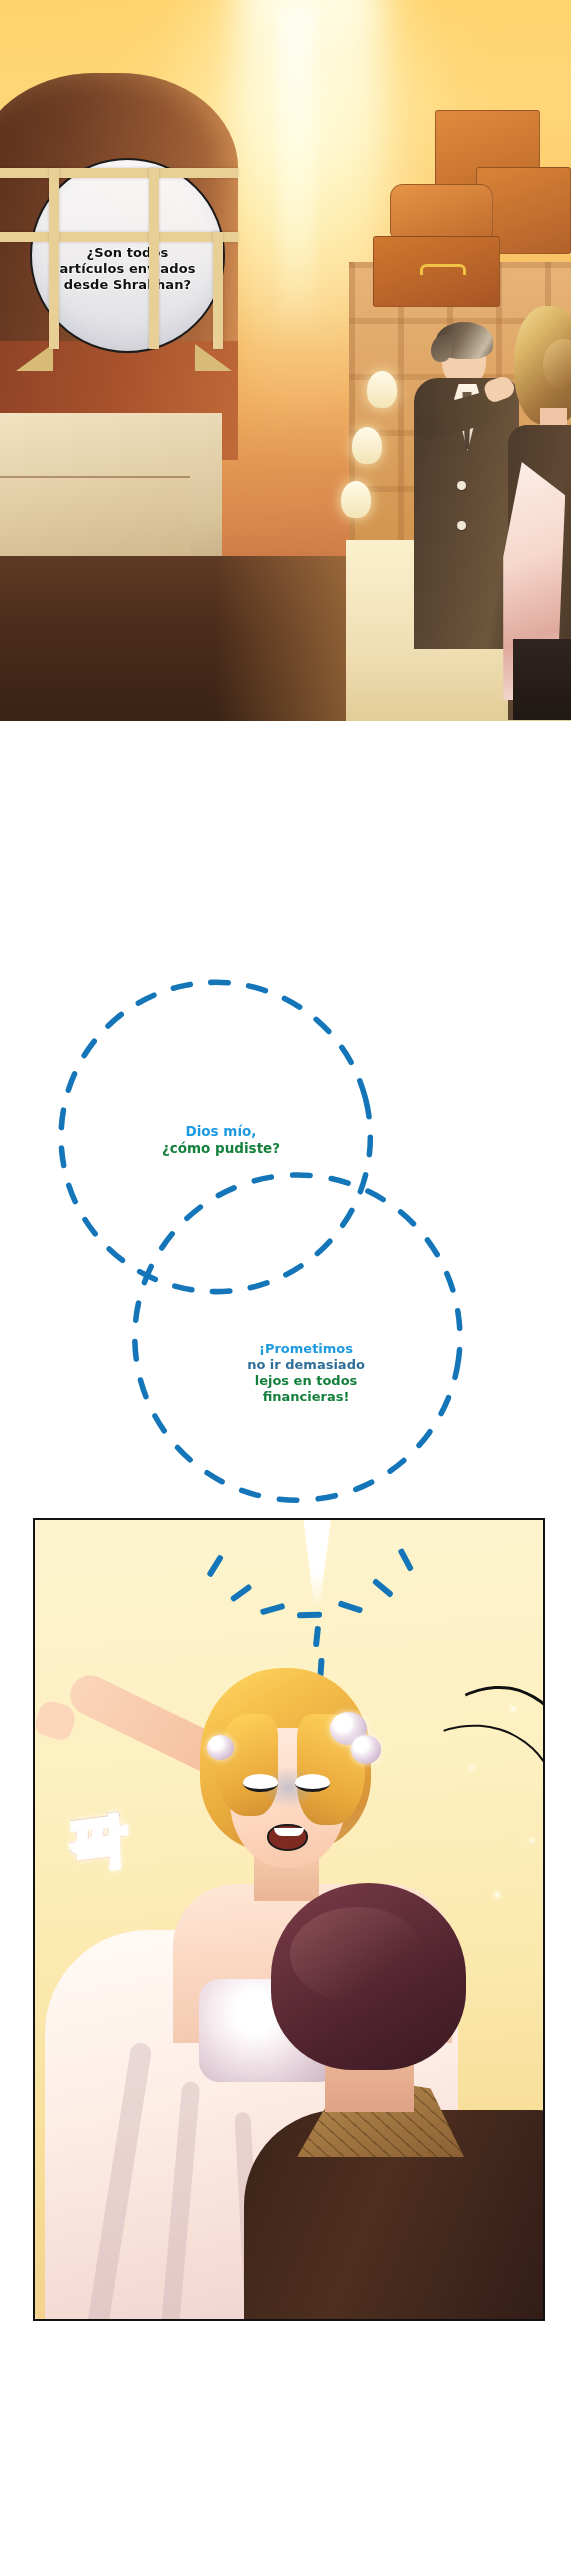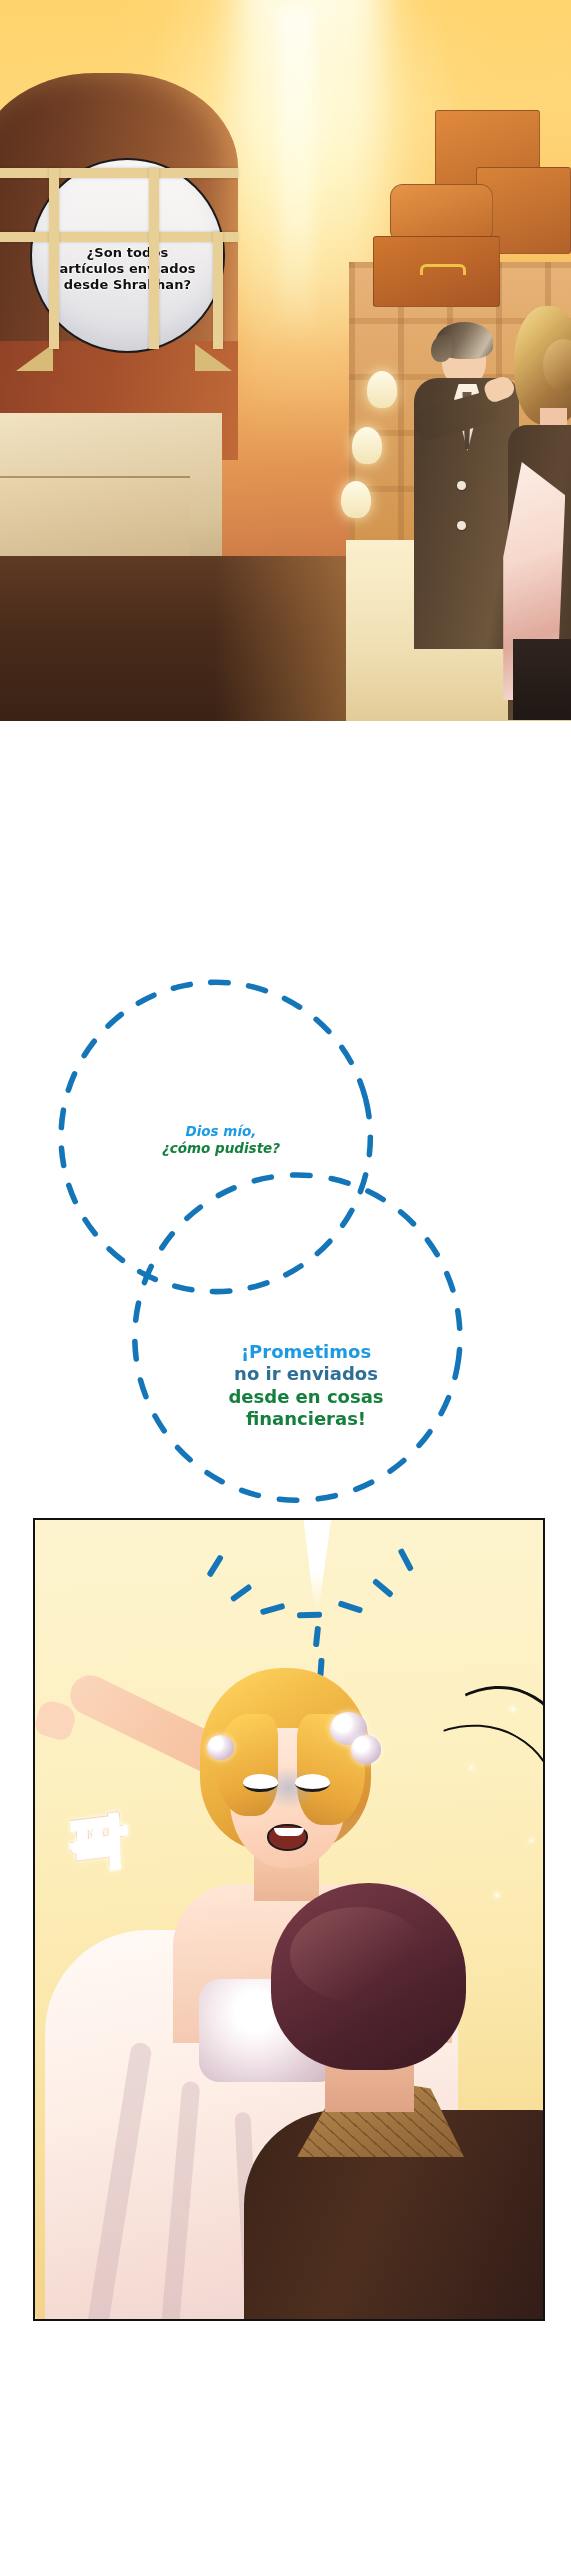--- a/index.html
+++ b/index.html
@@ -155,22 +155,22 @@
     font-family:"DejaVu Sans", sans-serif;
     font-size:13px; font-weight:700; letter-spacing:0.1px;
     padding-top:27px; text-shadow:0 0 2.4px #fff, 0 0 2.4px #fff, 0 0 1.6px #fff;
   }
 
   
   .gutter { position:absolute; left:0; top:721px; width:571px; height:798px; background:#fff; }
   .thought-svg { position:absolute; left:0; top:921px; width:571px; height:627px; }
   .tb-text { position:absolute; text-align:center; line-height:1.24;
       font-family:"DejaVu Sans", sans-serif; font-weight:700; font-size:13.5px; }
-  .tb1-text { left:102px; top:1123px; width:238px;font-style:italic; }
-  .tb2-text { left:187px; top:1341px; width:238px; font-size:18px; }
+  .tb1-text { left:102px; top:1123px; width:238px; }
+  .tb2-text { left:187px; top:1341px; width:238px; font-size:13px; }
   .ln-blue { color:#1d9ae0; display:block; }
   .ln-mid  { color:#2f6f97; display:block; }
   .ln-dark { color:#15803d; display:block; }
 
   
   .panel2 {
     position:absolute; left:33px; top:1518px; width:512px; height:803px;
     border:2.4px solid #111; overflow:hidden;
     background:
       linear-gradient(116deg, rgba(255,255,255,0.34) 0 2.4px, rgba(255,255,255,0) 2.4px 68px),
@@ -333,22 +333,22 @@
     <circle cx="375" cy="525" r="205" fill="none" stroke="#1476b8" stroke-width="7" stroke-linecap="round" stroke-dasharray="22 27" transform="rotate(8 375 525)"></circle>
   </svg>
 
   <div class="tb-text tb1-text">
     <span class="ln-blue">Dios mío,</span>
     <span class="ln-dark">¿cómo pudiste?</span>
   </div>
 
   <div class="tb-text tb2-text">
     <span class="ln-blue">¡Prometimos</span>
-    <span class="ln-mid">no ir enviados</span>
-    <span class="ln-dark">desde en cosas</span>
+    <span class="ln-mid">no ir demasiado</span>
+    <span class="ln-dark">lejos en todos</span>
     <span class="ln-dark">financieras!</span>
   </div>
 
   <div class="panel2">
     <div class="p2-tail"></div>
 
     <div class="p2-dash" style="left:168px;top:43px;width:24px;height:5.6px;transform:rotate(-58deg);"></div>
     <div class="p2-dash" style="left:194px;top:70px;width:24px;height:5.6px;transform:rotate(-36deg);"></div>
     <div class="p2-dash" style="left:225px;top:86px;width:25.4px;height:5.6px;transform:rotate(-16deg);"></div>
     <div class="p2-dash" style="left:262px;top:92px;width:25.4px;height:5.6px;transform:rotate(-2deg);"></div>

